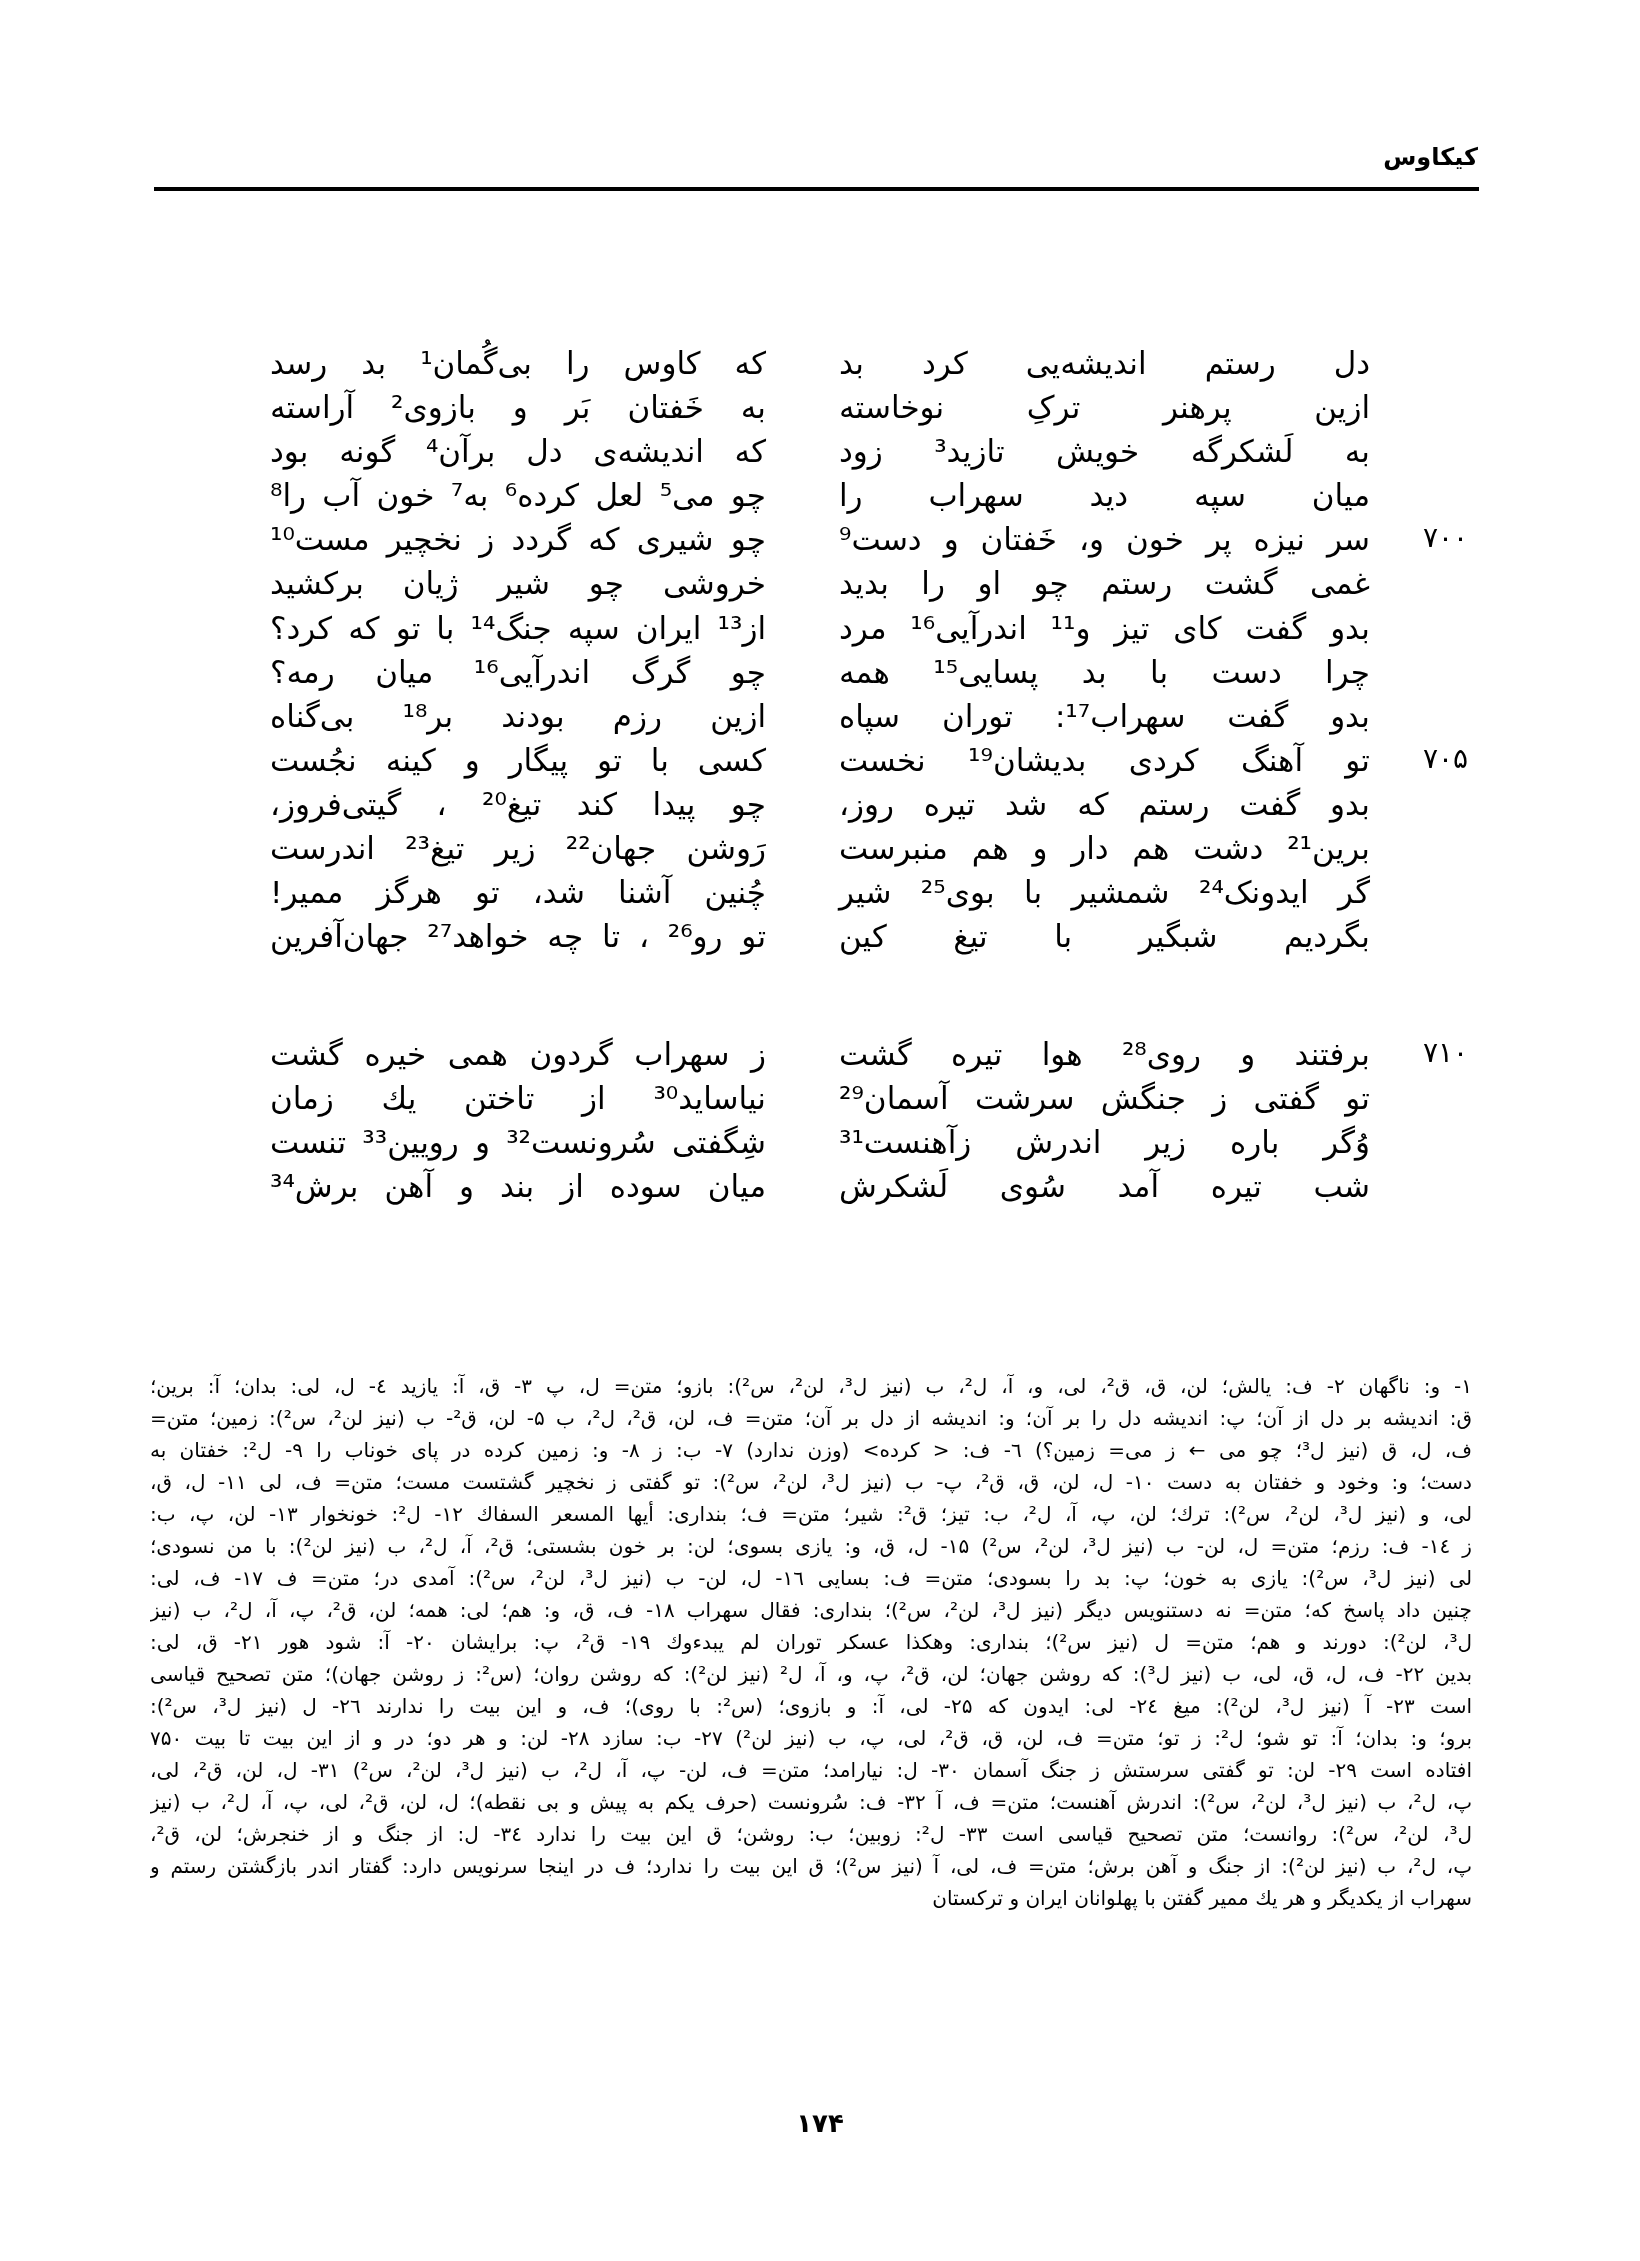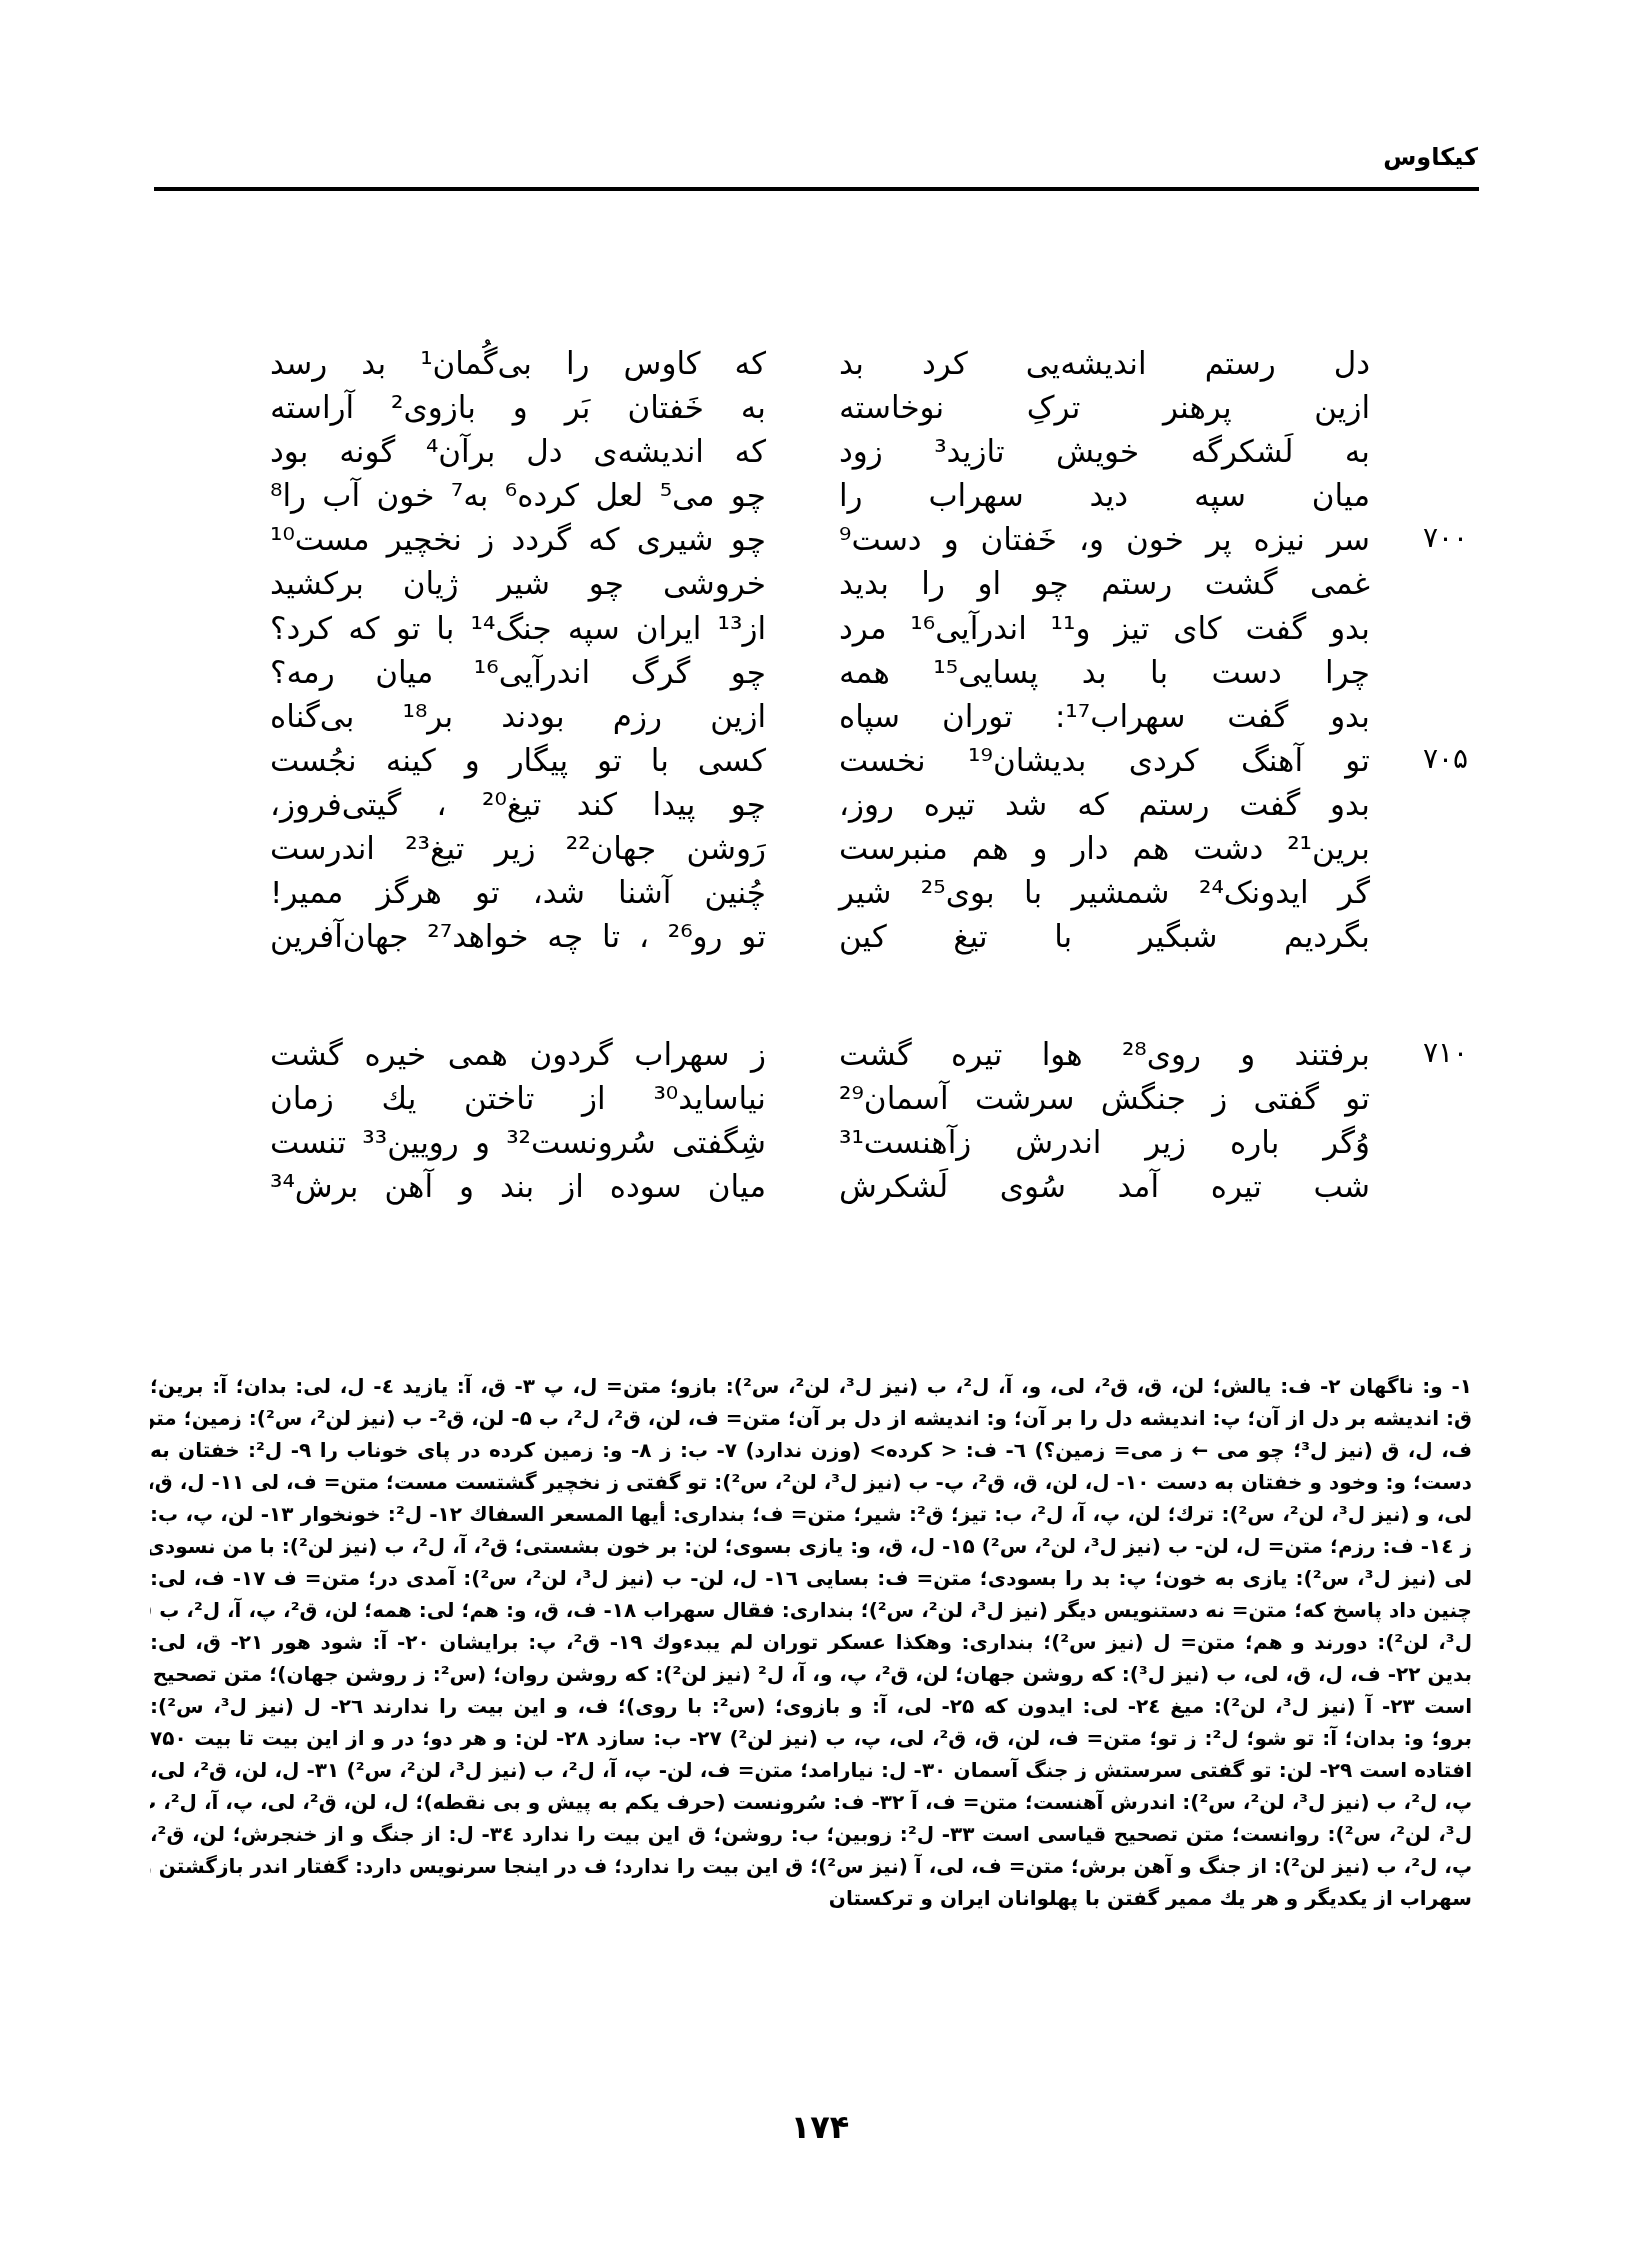--- a/index.html
+++ b/index.html
@@ -29,27 +29,26 @@
     white-space: nowrap; overflow: visible;
     font-family: "DejaVu Sans", "Liberation Sans", sans-serif;
   }
   .hemistich.first { right: 270px; width: 531px; }
   .hemistich.second { right: 874px; width: 496px; }
   .footnotes {
     position: absolute; left: 150px; top: 1370px; width: 1322px;
     direction: rtl; text-align: justify; text-align-last: right;
     font-size: 20px; line-height: 32px;
     font-family: "DejaVu Sans", "Liberation Sans", sans-serif;
-    font-weight: bold;
   }
   .fn-line { display: block; white-space: nowrap; overflow: hidden; text-align: justify; text-align-last: justify; }
   .fn-line.last { text-align-last: right; }
   .page-number {
     position: absolute; left: 0; width: 1640px; top: 2108px; text-align: center;
-    font-size: 32px; font-weight: bold; direction: rtl;
+    font-size: 26px; font-weight: bold; direction: rtl;
     font-family: "DejaVu Sans", "Liberation Sans", sans-serif;
   }
 </style>
 </head>
 <body>
 
 <div class="page-title">کیکاوس</div>
 <div class="header-rule"></div>
 
 <div class="verse-row" style="top:341px">

